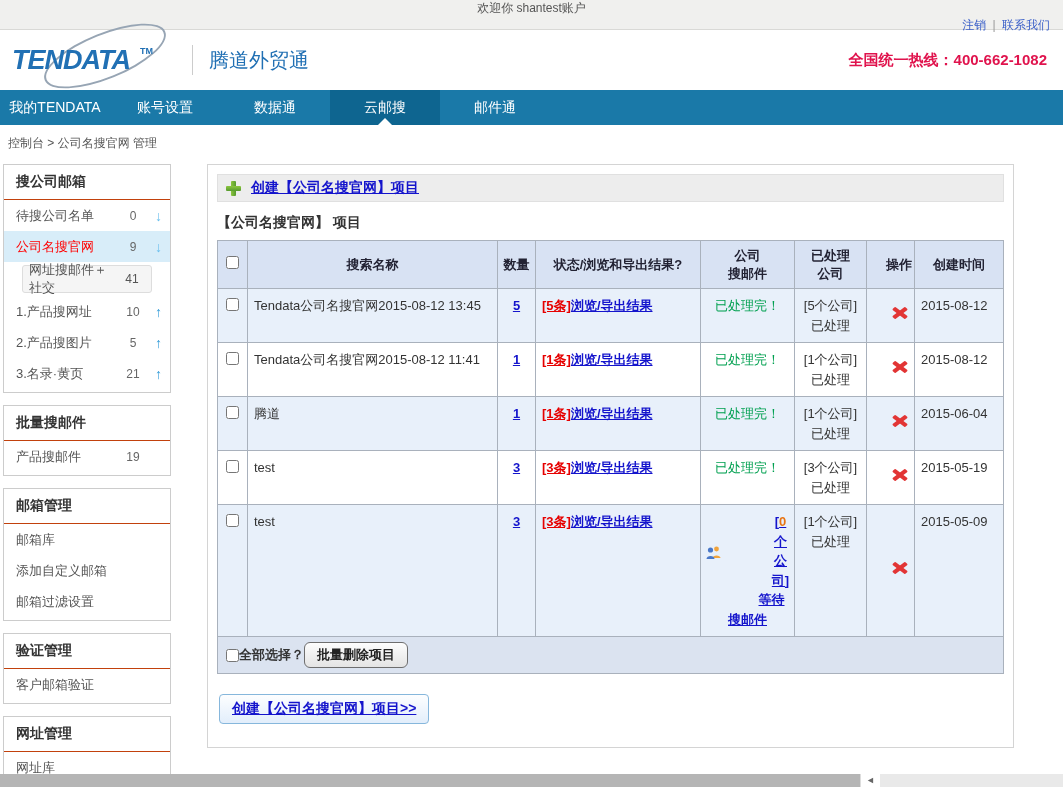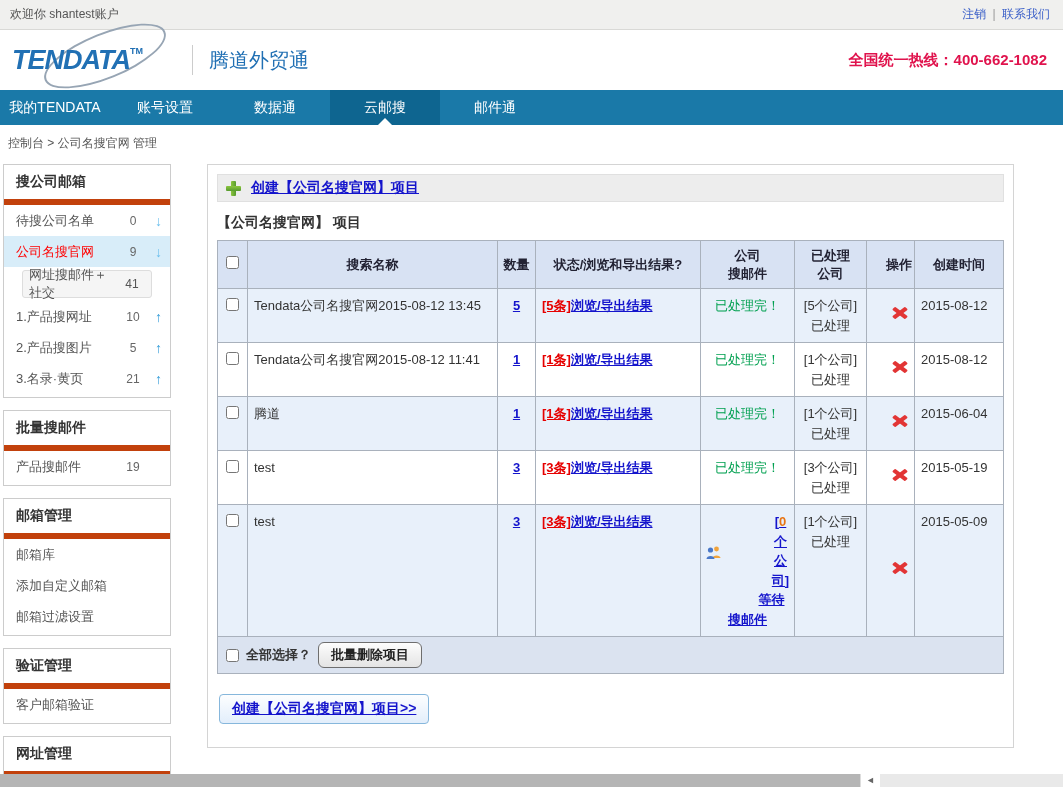--- a/index.html
+++ b/index.html
@@ -2,27 +2,27 @@
 <html><head>
 <meta charset="utf-8">
 <style>
   * { margin:0; padding:0; box-sizing:border-box; }
   html,body { width:1063px; height:787px; overflow:hidden; background:#fff;
     font-family:"Liberation Sans","DejaVu Sans",sans-serif; }
   a { cursor:pointer; }
 
   
   .topbar { height:30px; background:#f0f0ee; border-bottom:1px solid #d9d9d6;
-    display:flex; align-items:center; padding:0 10px; font-size:12px; color:#555; }
+    display:flex; align-items:center; padding:0 10px; font-size:12px; color:#555;flex-direction:column; }
   .topbar-links { margin-left:auto; color:#999; }
   .topbar-links a { color:#3a5fc8; text-decoration:none; margin:0 3px; }
 
   
   .header { height:60px; display:flex; align-items:center; padding:0 12px; background:#fff; }
-  .logo { position:relative; width:170px; height:46px; display:flex; align-items:center; }
+  .logo { position:relative; width:170px; height:46px; display:flex; align-items:center;gap:10px; }
   .logo-text { font-style:italic; font-weight:800; font-size:27px; color:#2170b4;
     letter-spacing:-1px; z-index:2; }
   .tm { font-size:9px; font-weight:bold; color:#2170b4; vertical-align:top;
     position:relative; top:-9px; z-index:2; }
   .swoosh { position:absolute; left:28px; top:-4px; width:130px; height:46px;
     border:2px solid #97a5b4; border-radius:50%; transform:rotate(-22deg); z-index:1; }
   .header-divider { width:1px; height:30px; background:#ccc; margin:0 16px 0 10px; }
   .brand { font-size:20px; color:#2170b4; }
   .hotline { margin-left:auto; color:#e0134d; font-weight:bold; font-size:15px; padding-right:4px; }
 
@@ -35,21 +35,21 @@
     margin-left:-7px; border-left:7px solid transparent; border-right:7px solid transparent;
     border-bottom:7px solid #fff; }
 
   .breadcrumb { padding:10px 8px 12px 8px; font-size:12px; color:#555; }
 
   
   .content { display:flex; align-items:flex-start; padding-left:3px; }
   .sidebar { width:168px; flex:none; }
   .side-box { border:1px solid #ccc; background:#fff; margin-bottom:12px; padding-bottom:3px; }
   .side-header { font-weight:bold; font-size:14px; color:#333; padding:8px 12px;
-    border-bottom:6px solid #c2410c; }
+    border-bottom:1px solid #c2410c; }
   .side-item { display:flex; align-items:center; height:31px; padding:0 8px 0 12px;
     font-size:13px; color:#555; }
   .side-item .lbl { flex:1; }
   .side-item .cnt { width:26px; text-align:center; color:#666; font-size:12px; }
   .side-item .arr { width:16px; text-align:right; font-weight:bold; font-size:14px; }
   .arr.down { color:#6cc0ee; }
   .arr.up { color:#2f9ad8; }
   .side-item.active { background:#d8edf9; }
   .side-item.active .lbl { color:#f00; }
   .side-item.boxed { margin:3px 18px; background:#f5f5f5; border:1px solid #ddd;
@@ -93,21 +93,21 @@
   .waiting .orange { color:#e87413; }
   .wline { display:flex; align-items:center; justify-content:center; gap:2px; }
   .people-icon { display:inline-block; width:16px; height:13px; flex:none; }
   .xicon { position:relative; display:inline-block; width:16px; height:16px; }
   .xicon i { position:absolute; left:6px; top:0; width:4px; height:16px;
     background:#e23535; border-radius:1px; }
   .xicon i.b1 { transform:rotate(45deg) skewX(-8deg); }
   .xicon i.b2 { transform:rotate(-45deg) skewX(8deg); }
 
   .table-footer { border:1px solid #a9b1bc; border-top:none; background:#dbe3f0;
-    padding:5px 8px; display:flex; align-items:center; gap:7px; font-size:13px;
+    padding:5px 8px; display:flex; align-items:center; font-size:13px;
     font-weight:bold; color:#333; }
   .batch-btn { padding:3px 12px; border:1px solid #6e6e6e; border-radius:6px;
     background:linear-gradient(#fdfdfd,#e4e4e4); font-weight:bold; font-size:13px;
     color:#222; font-family:inherit; cursor:pointer; }
   .create-btn { display:inline-block; margin:20px 0 14px 2px; padding:5px 12px;
     border:1px solid #86b7dc; border-radius:4px; background:linear-gradient(#fdfeff,#e2eefb);
     color:#1414cc; font-weight:bold; font-size:14px; text-decoration:underline; }
 
   
   .hscrollbar { position:fixed; left:0; bottom:0; width:1063px; height:13px; background:#e9e9e9; }

